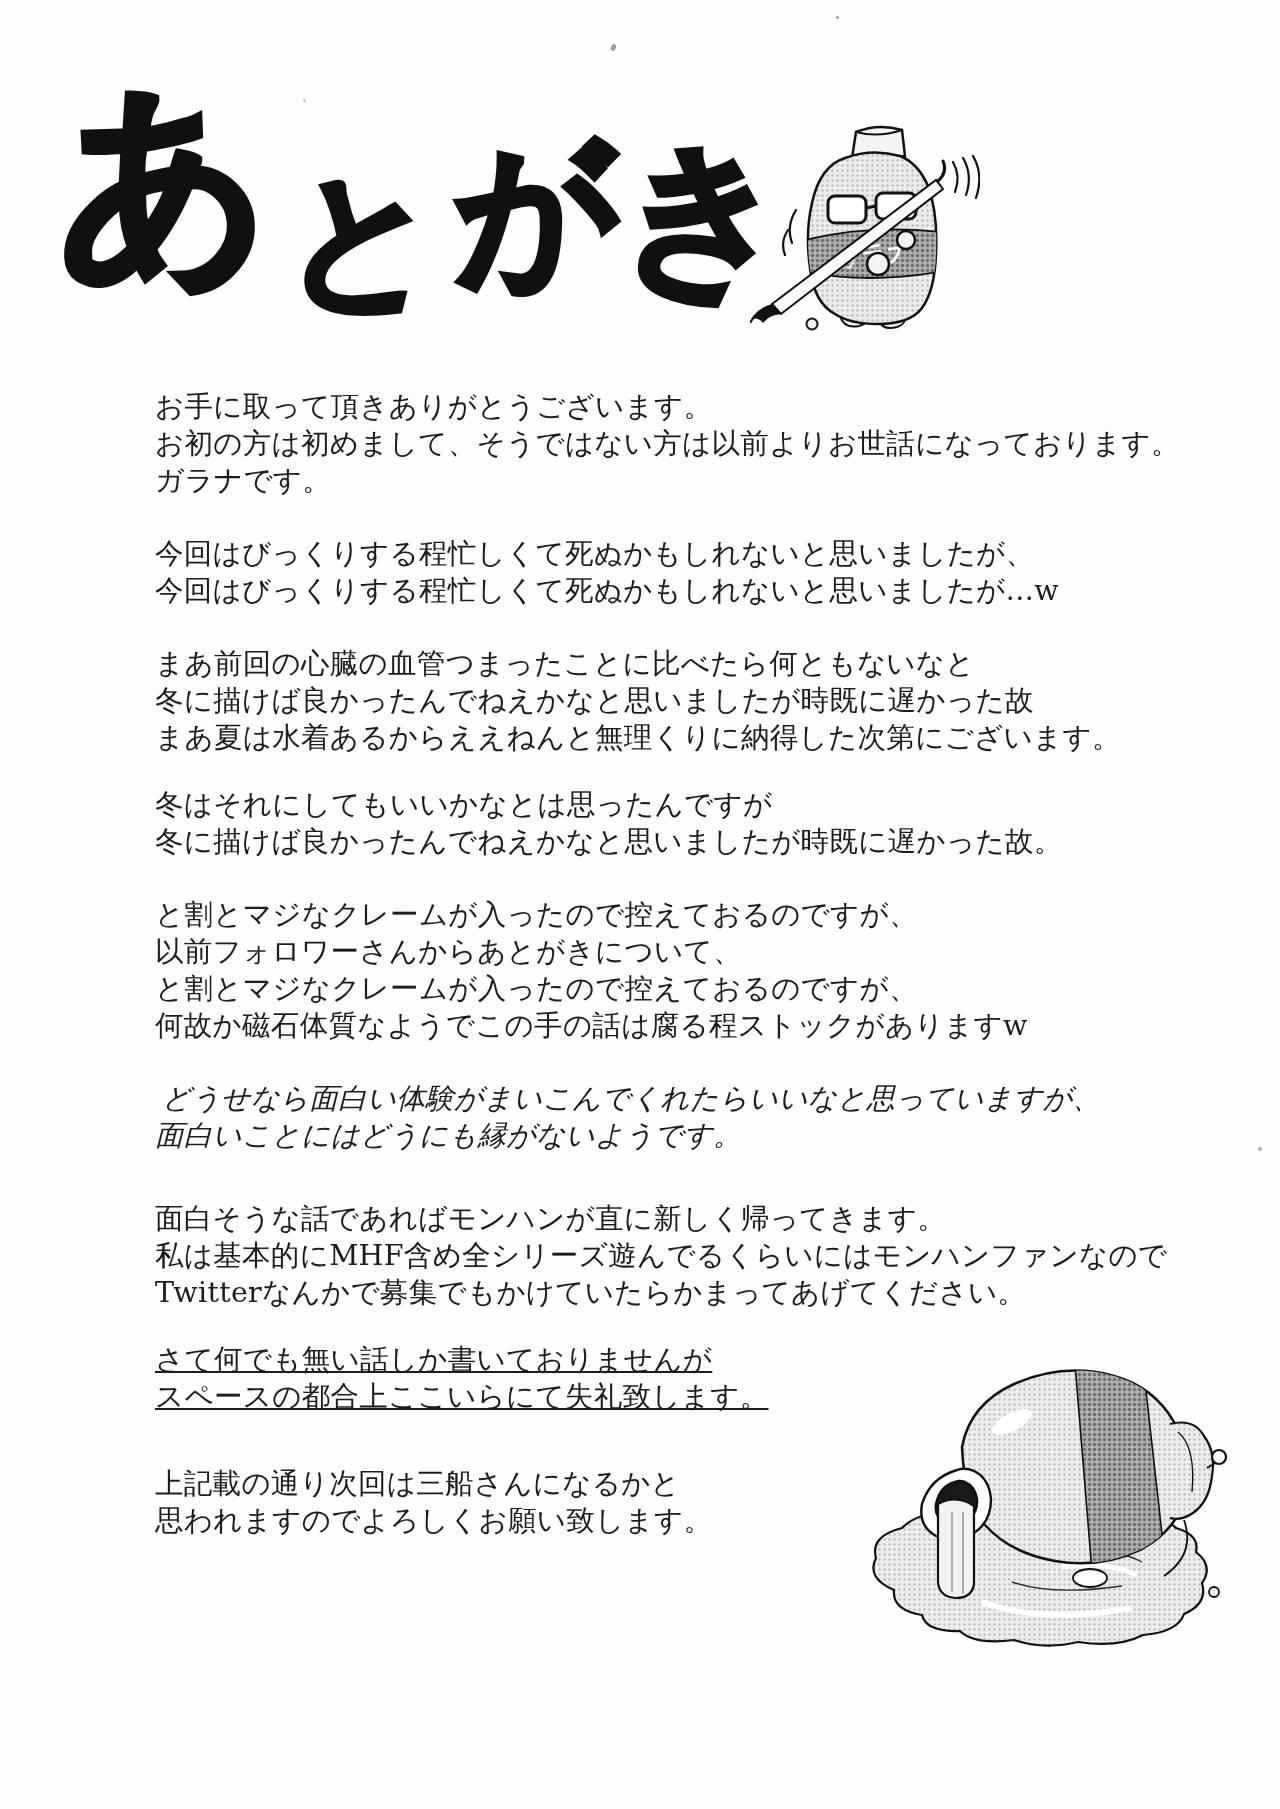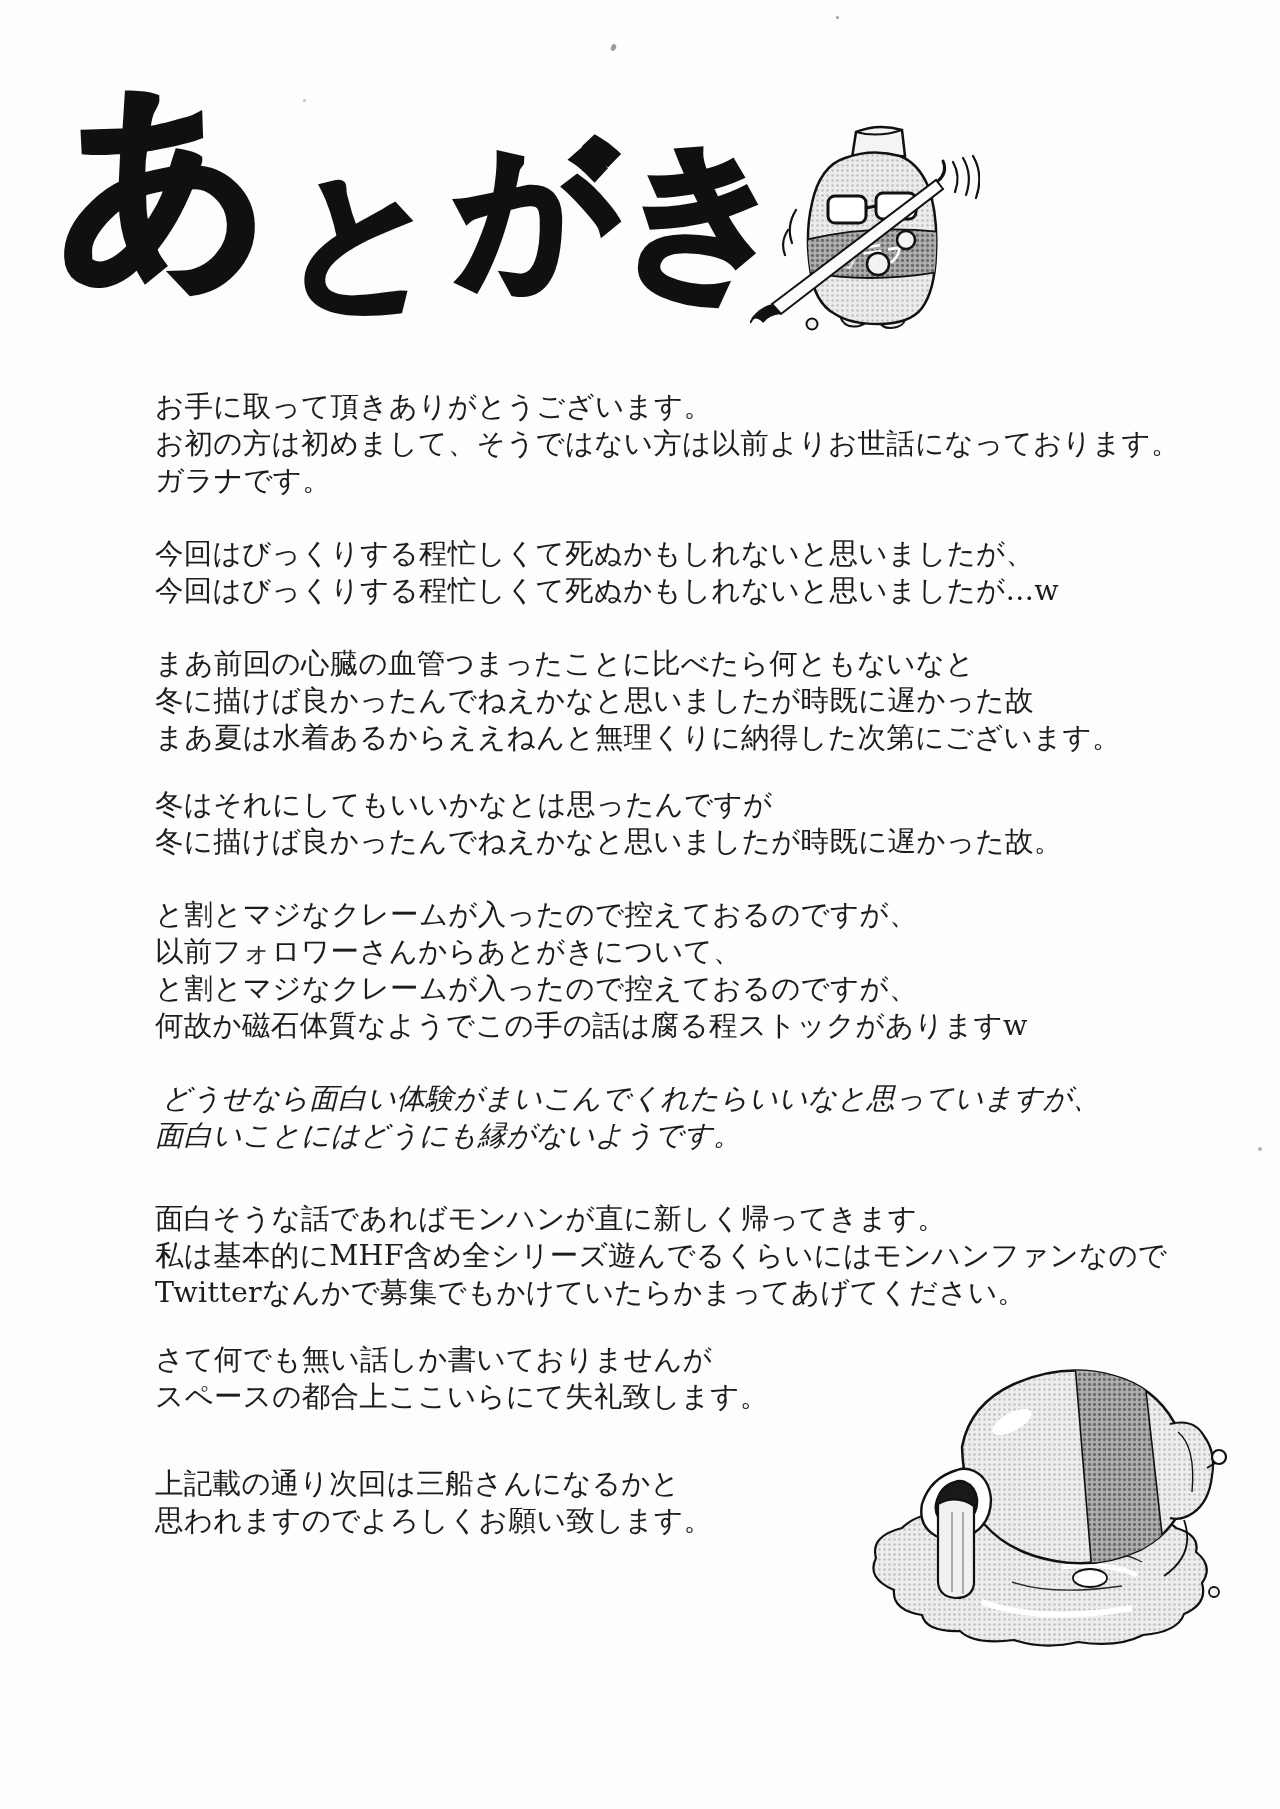--- a/index.html
+++ b/index.html
@@ -23,21 +23,21 @@
   .title-char:nth-child(4){ font-size:165px; margin-top:66px; margin-left:2px;  transform:rotate(2deg); }
 
   
   .text-block {
     position:absolute; left:155px; top:388px; width:1120px;
     font-size:28.5px; line-height:37px; letter-spacing:0.3px; color:#1c1c1c;
   }
   .para { margin:0 0 36px 0; }
   .para.g-sm  { margin-bottom:30px; }
   .para.g-lg  { margin-bottom:46px;font-style:italic; }
-  .para.g-xl  { margin-bottom:50px; }
+  .para.g-xl  { margin-bottom:50px;text-decoration:underline; }
   .line { white-space:nowrap; }
   .line.indent { padding-left:7px; }
 
   
   .mascot   { position:absolute; left:750px; top:118px;  width:230px; height:215px; }
   .spilled  { position:absolute; left:862px; top:1352px; width:368px; height:302px; }
 
   
   .speck { position:absolute; background:#6a6a6a; border-radius:50%; opacity:.65; }
   .speck.s1 { left:611px; top:44px;  width:5px; height:7px; transform:rotate(24deg); }

